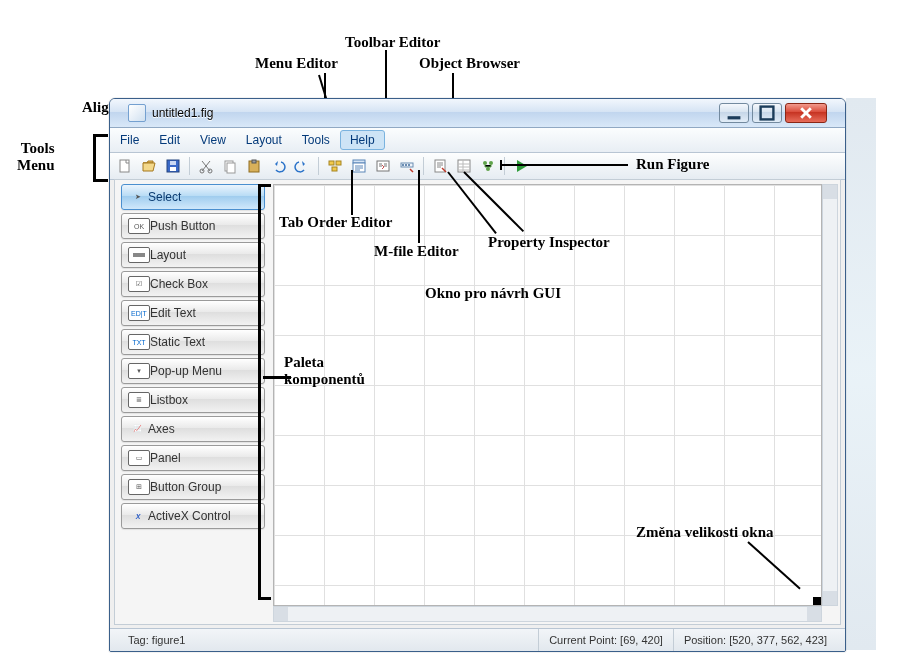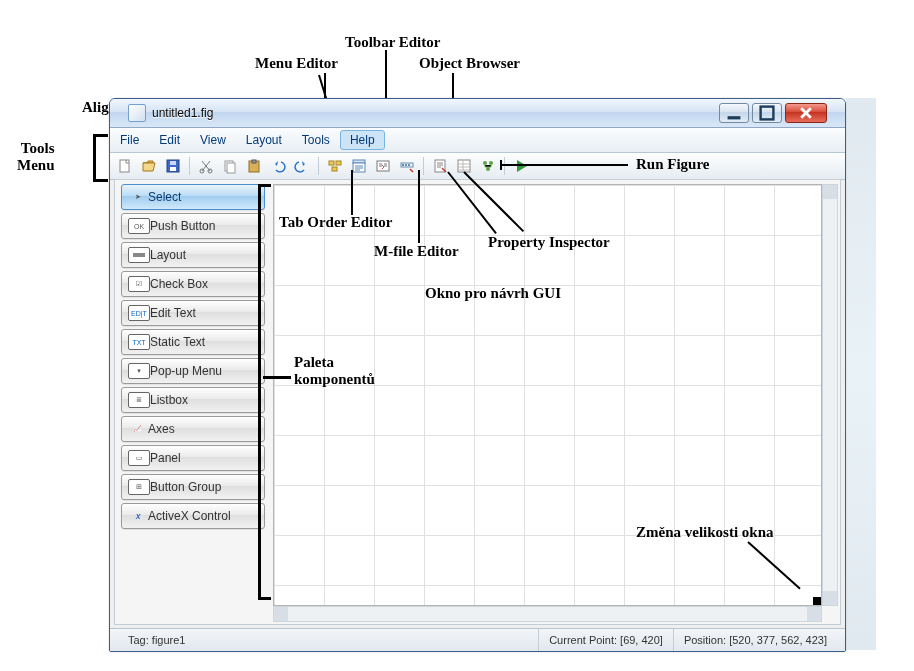--- a/index.html
+++ b/index.html
@@ -283,21 +283,21 @@
   <div class="annot-line" style="left:418px; top:170px; width:2px; height:73px;"></div>
 
   <div class="annot" style="left:488px; top:234px;">Property Inspector</div>
   <div class="annot-line" style="left:447px; top:172px; width:2px; height:78px; transform:rotate(-38deg); transform-origin:top;"></div>
   <div class="annot-line" style="left:463px; top:172px; width:2px; height:84px; transform:rotate(-45deg); transform-origin:top;"></div>
 
   <div class="annot" style="left:636px; top:156px;">Run Figure</div>
   <div class="annot-line" style="left:500px; top:164px; width:128px; height:2px;"></div>
   <div class="annot-line" style="left:500px; top:160px; width:2px; height:10px;"></div>
 
-  <div class="annot" style="left:294px; top:354px; white-space:pre;">Paleta
+  <div class="annot" style="left:284px; top:354px; white-space:pre;">Paleta
 komponentů</div>
   <div class="annot-line" style="left:263px; top:376px; width:28px; height:3px;"></div>
 
   <div class="annot" style="left:425px; top:285px;">Okno pro návrh GUI</div>
 
   <div class="annot" style="left:636px; top:524px;">Změna velikosti okna</div>
   <div class="annot-line" style="left:747px; top:542px; width:2px; height:70px; transform:rotate(-48deg); transform-origin:top;"></div>
 
   <div style="position:absolute; left:846px; top:98px; width:30px; height:552px; background:linear-gradient(#1e5a8e22,#5ca0c822,#1e5a8e22);"></div>
 </div>

